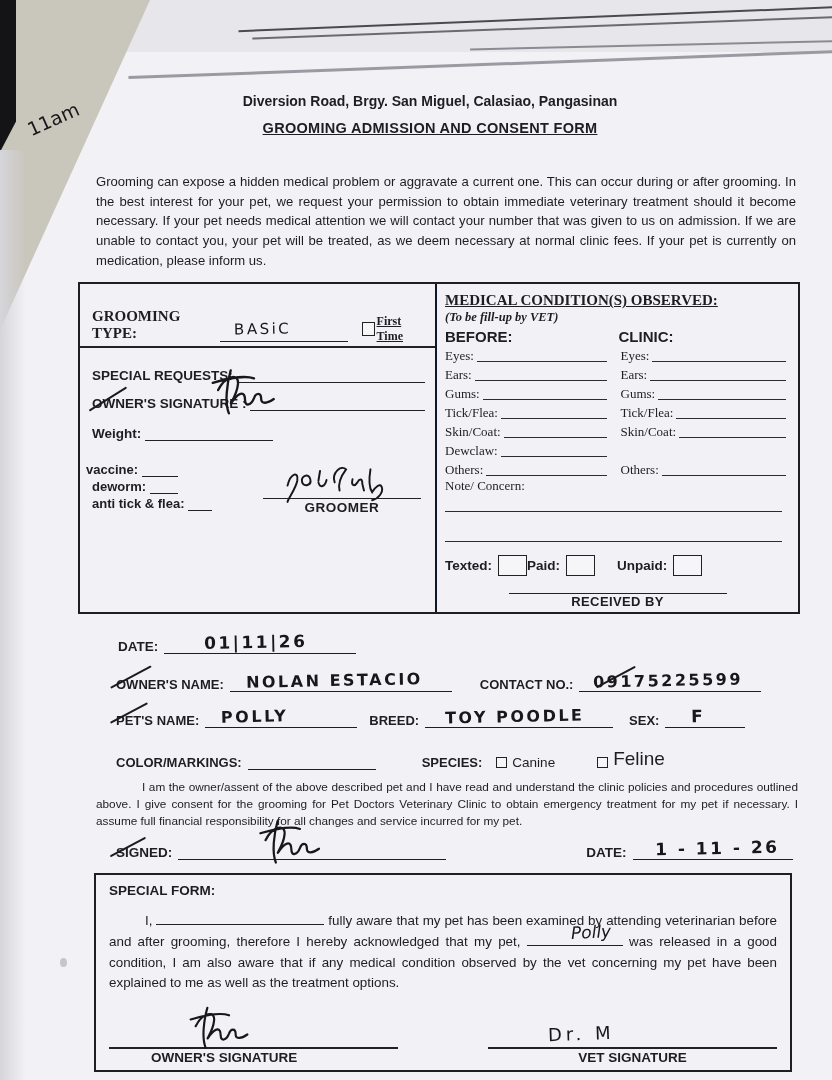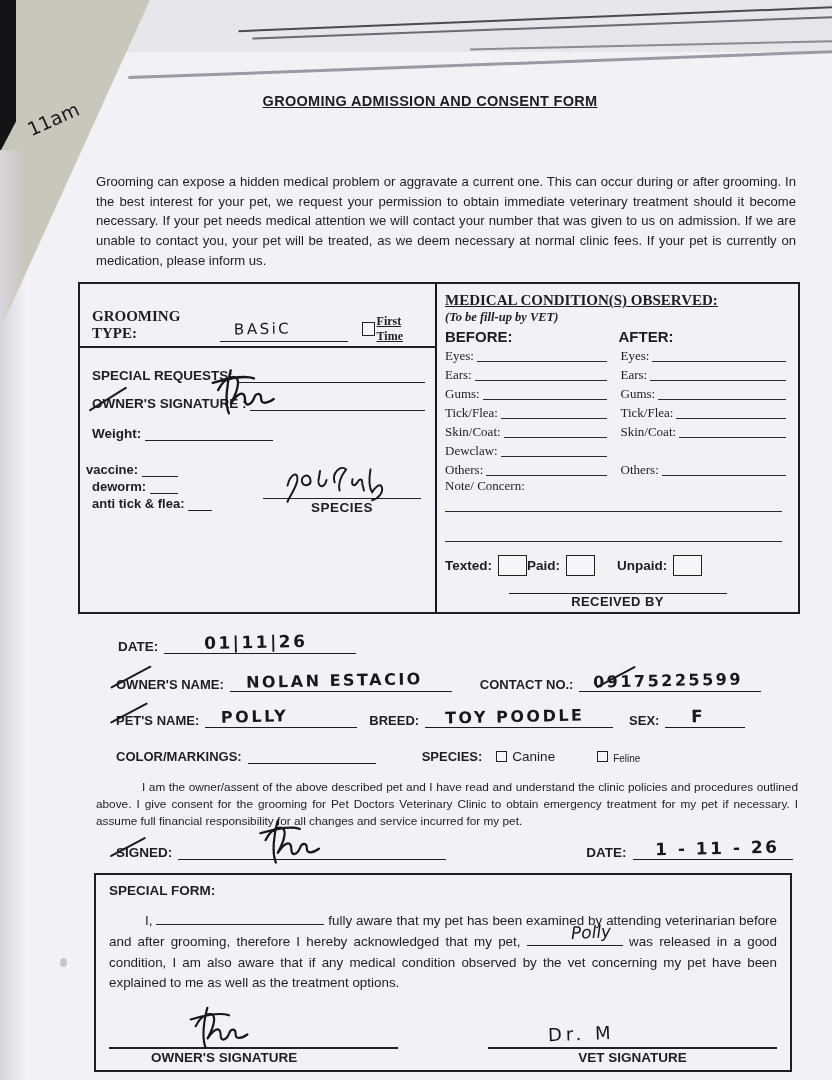--- a/index.html
+++ b/index.html
@@ -100,20 +100,21 @@
 <div class="sheet-line sl1"></div>
 <div class="sheet-line sl2"></div>
 <div class="sheet-line sl3"></div>
 <div class="corner-bg"></div>
 <div class="black-strip"></div>
 <div class="left-shade"></div>
 <div class="speck" style="left:60px;top:958px;"></div>
 <div class="note-11am hw">11am</div>
 
 <div class="header">
+  <div class="h-addr">Diversion Road, Brgy. San Miguel, Calasiao, Pangasinan</div>
   <div class="h-title">GROOMING ADMISSION AND CONSENT FORM</div>
 </div>
 
 <div class="intro">Grooming can expose a hidden medical problem or aggravate a current one. This can occur during or after grooming. In the best interest for your pet, we request your permission to obtain immediate veterinary treatment should it become necessary. If your pet needs medical attention we will contact your number that was given to us on admission. If we are unable to contact you, your pet will be treated, as we deem necessary at normal clinic fees. If your pet is currently on medication, please inform us.</div>
 
 <div class="main-box">
   <div class="left-cell">
     <div class="gt-row">
       <span class="gt-label">GROOMING TYPE:</span>
       <span class="gt-line">
@@ -157,30 +158,30 @@
       <span>anti tick &amp; flea:</span>
       <span class="ln" style="width:24px;"></span>
     </div>
 
     <div class="groomer-blk">
       <div class="groomer-line">
         <svg class="sig" width="122" height="40" viewBox="0 0 150 48">
           <path d="M8 26 C 12 10, 22 8, 20 20 C 18 30, 10 40, 8 46 M26 22 C 24 14, 34 10, 36 18 C 38 26, 28 28, 26 22 M46 20 L 48 8 M46 22 C 48 30, 54 27, 56 19 M66 22 C 62 10, 74 0, 80 6 C 74 14, 70 24, 72 32 M88 18 C 86 26, 90 28, 94 22 C 96 18, 100 16, 100 24 L 102 32 M110 6 C 108 18, 108 28, 112 34 C 116 28, 122 22, 124 28 C 126 34, 120 42, 112 44" fill="none" stroke="#17171c" stroke-width="2.4" stroke-linecap="round"></path>
         </svg>
       </div>
-      <div class="groomer-lbl">SPECIES</div>
+      <div class="groomer-lbl">GROOMER</div>
     </div>
   </div>
 
   <div class="right-cell">
     <div class="m-title">MEDICAL CONDITION(S) OBSERVED:</div>
     <div class="m-sub">(To be fill-up by VET)</div>
     <div class="m-head">
       <span class="mh1">BEFORE:</span>
-      <span class="mh2">AFTER:</span>
+      <span class="mh2">CLINIC:</span>
     </div>
 
     <div class="mrow">
       <div class="mhalf">
           <span>Eyes:</span>
           <span class="mline"></span>
         </div>
       <div class="mhalf h2">
           <span>Eyes:</span>
           <span class="mline"></span>
@@ -302,21 +303,21 @@
   </span>
 </div>
 
 <div class="drow" style="top:748px;left:100px;">
   <span>COLOR/MARKINGS:</span>
   <span class="ln" style="width:128px;"></span>
   <span style="margin-left:46px;">SPECIES:</span>
   <span class="cb" style="width:9px;height:9px;margin:0 5px 2px 14px;border-width:1.3px;"></span>
   <span style="font-weight:normal;font-size:13.5px;">Canine</span>
   <span class="cb" style="width:9px;height:9px;margin:0 5px 2px 42px;border-width:1.3px;"></span>
-  <span style="font-weight:normal;font-size:10px;">Feline</span>
+  <span style="font-weight:normal;font-size:19px;">Feline</span>
 </div>
 
 <div class="consent">I am the owner/assent of the above described pet and I have read and understand the clinic policies and procedures outlined above. I give consent for the grooming for Pet Doctors Veterinary Clinic to obtain emergency treatment for my pet if necessary. I assume full financial responsibility for all changes and service incurred for my pet.</div>
 
 <div class="drow" style="top:844px;left:100px;width:690px;">
   <span style="font-size:13.5px;">SIGNED:</span>
   <span class="slash" style="left:-8px;top:2px;width:40px;transform:rotate(-28deg);"></span>
   <span class="ln" style="width:268px;">
     <svg class="sig" style="position:absolute;left:70px;bottom:-7px;" width="104" height="50" viewBox="0 0 120 58">
       <path d="M34 6 C 30 20, 27 42, 32 54 M20 28 C 28 12, 44 8, 42 22 C 41 34, 29 50, 37 39 C 44 30, 50 29, 50 39 C 50 47, 57 45, 60 37 C 62 31, 68 30, 68 38 C 68 44, 75 43, 82 38 M14 20 C 34 14, 52 12, 60 15" fill="none" stroke="#17171c" stroke-width="2.6" stroke-linecap="round"></path>

